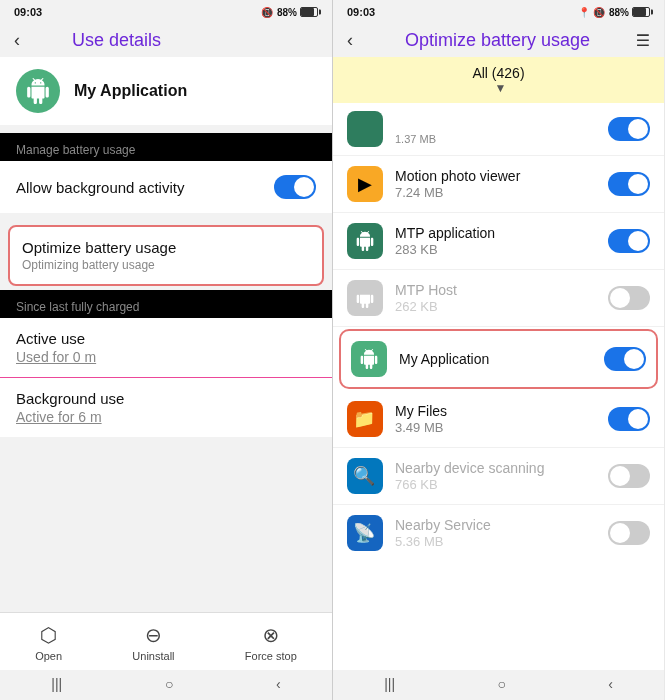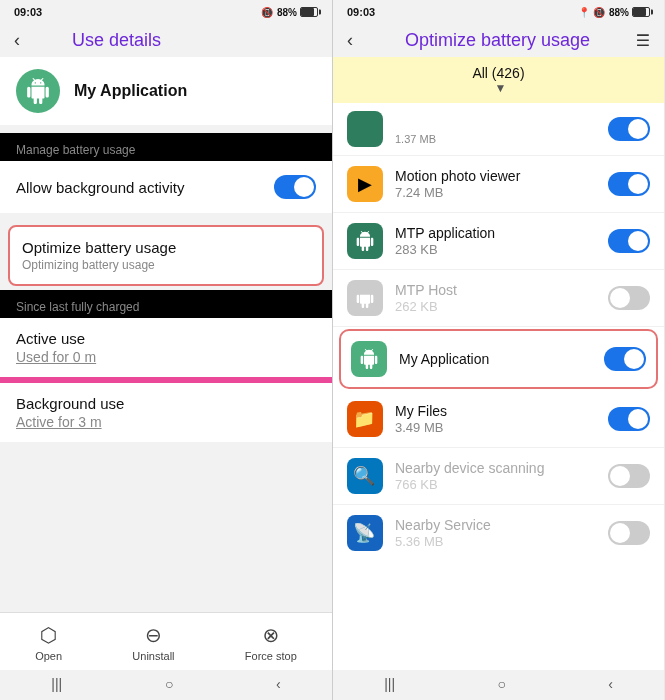--- a/index.html
+++ b/index.html
@@ -185,21 +185,21 @@
       padding: 12px 12px;
     }
 
     
     .usage-card {
       background: #fff;
       margin-bottom: 8px;
     }
     .usage-row {
       padding: 12px 16px;
-      border-bottom: 6px solid #ec4899;
+      border-bottom: 1px solid #ec4899;
     }
     .usage-row:last-child { border-bottom: none; }
     .usage-title {
       font-size: 15px;
       color: #111;
       font-weight: 500;
     }
     .usage-sub {
       font-size: 14px;
       color: #888;
@@ -387,21 +387,21 @@
 
   <div class="section-label">Since last fully charged</div>
 
   <div class="usage-card">
     <div class="usage-row">
       <div class="usage-title">Active use</div>
       <div class="usage-sub">Used for 0 m</div>
     </div>
     <div class="usage-row">
       <div class="usage-title">Background use</div>
-      <div class="usage-sub">Active for 3 m</div>
+      <div class="usage-sub">Active for 6 m</div>
     </div>
   </div>
 
   <div class="bottom-nav" style="margin-top: auto;">
     <div class="bottom-nav-item">
       <span class="bottom-nav-icon">⬡</span>
       <span class="bottom-nav-label">Open</span>
     </div>
     <div class="bottom-nav-item">
       <span class="bottom-nav-icon">⊖</span>

